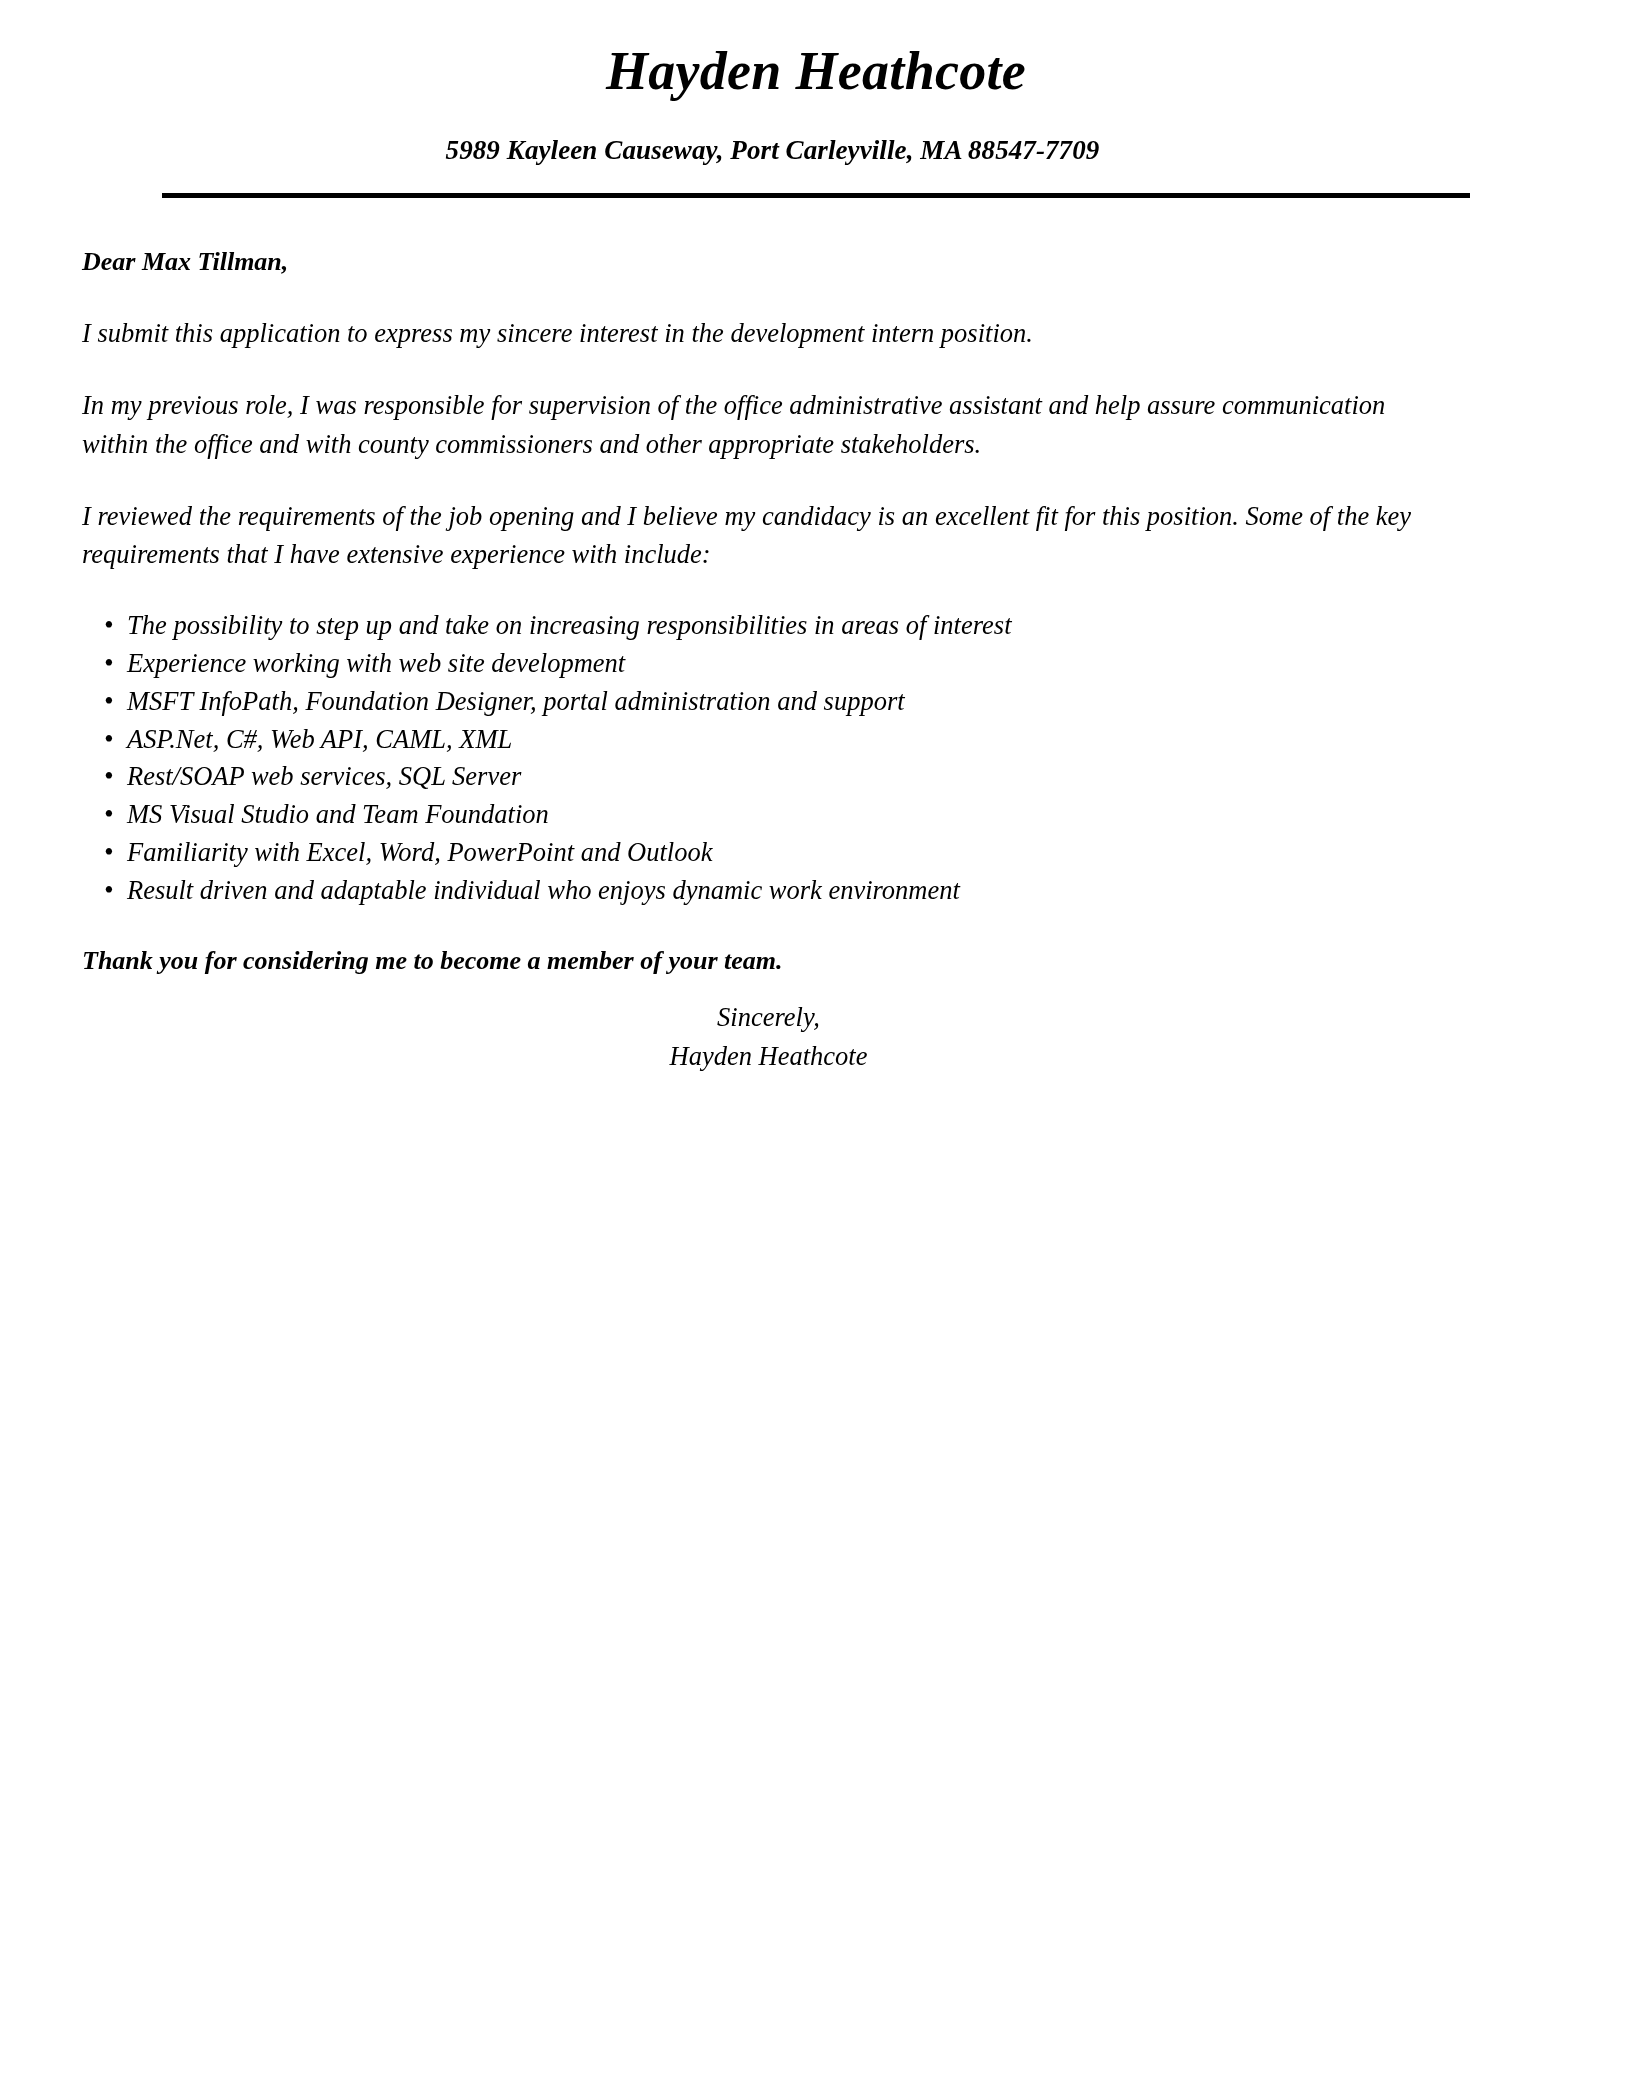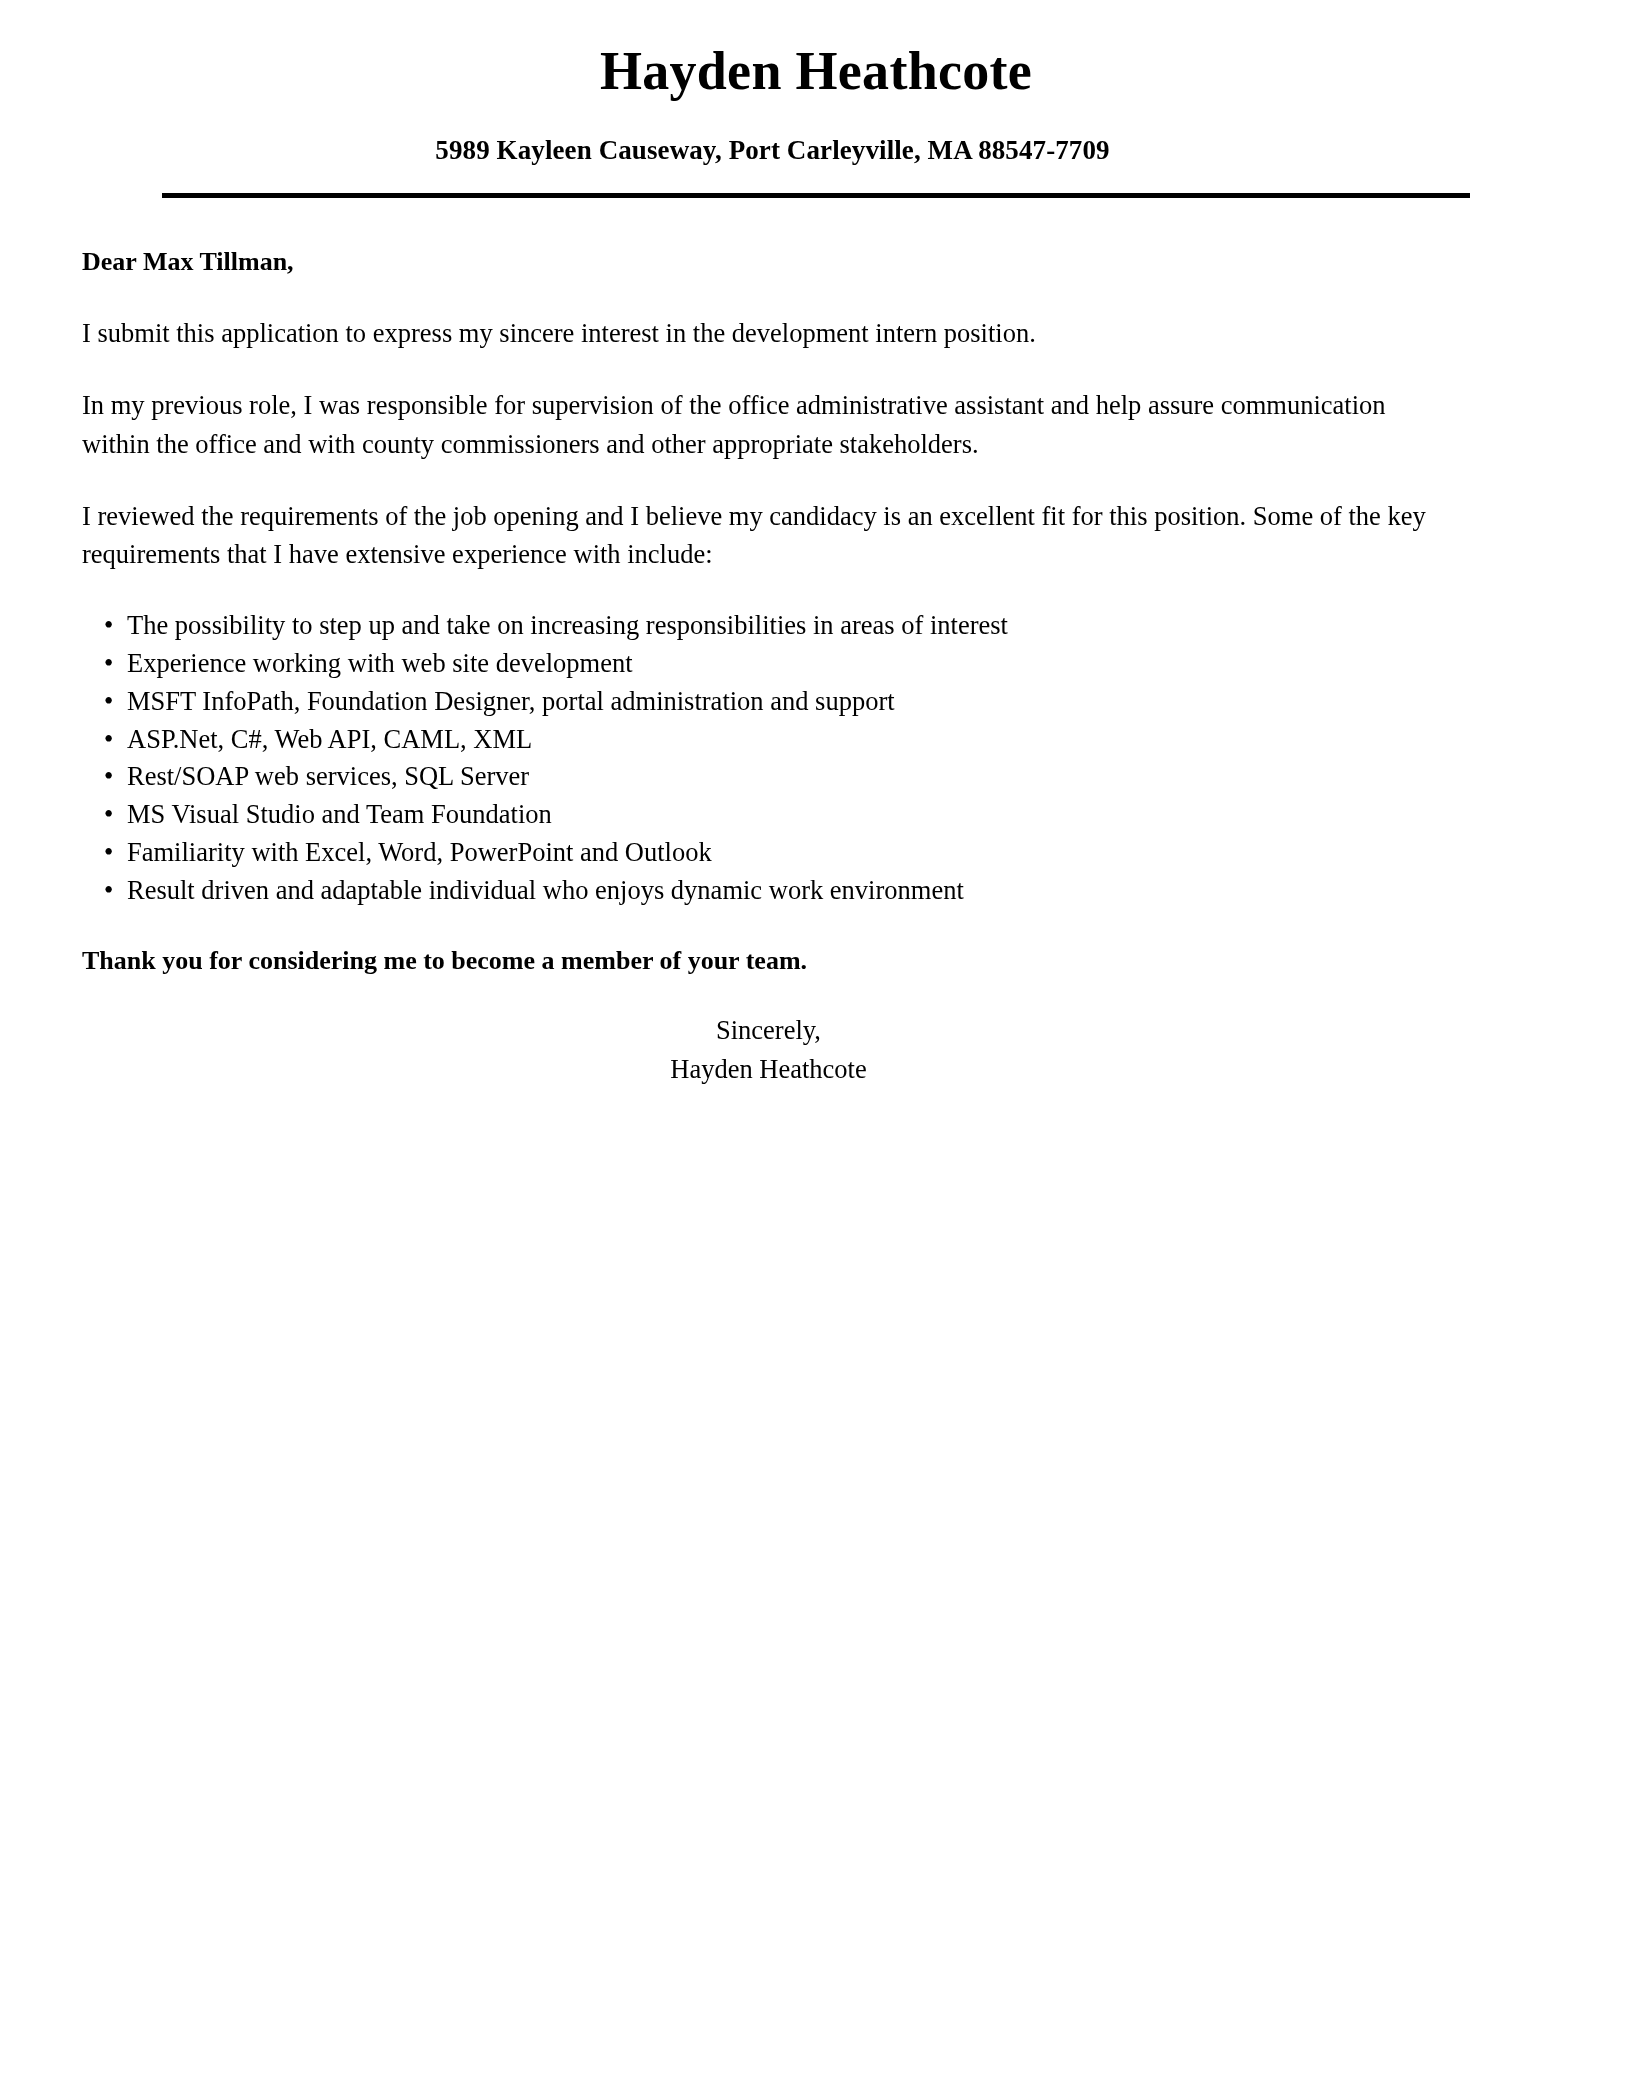--- a/index.html
+++ b/index.html
@@ -16,20 +16,21 @@
   }
 
   .page {
     position: relative;
     width: 1632px;
     height: 2098px;
     margin: 0 auto;
     background: #ffffff;
     box-sizing: border-box;
     overflow: hidden;
+    font-style: italic;
   }
 
   
   .letterhead {
     padding-top: 44px;
   }
 
   .letterhead-name {
     text-align: center;
     font-size: 54px;
@@ -95,21 +96,21 @@
     left: 22px;
     top: 0;
     line-height: 1.43;
     font-size: 26.5px;
   }
 
   .closing-bold {
     font-size: 26px;
     font-weight: bold;
     line-height: 1.35;
-    margin: 29px 0 33px 0;
+    margin: 29px 0 20px 0;
   }
 
   .signoff {
     font-size: 26.5px;
     line-height: 1.46;
     margin: 0;
     text-align: center;
   }
 
   .signoff-line {

